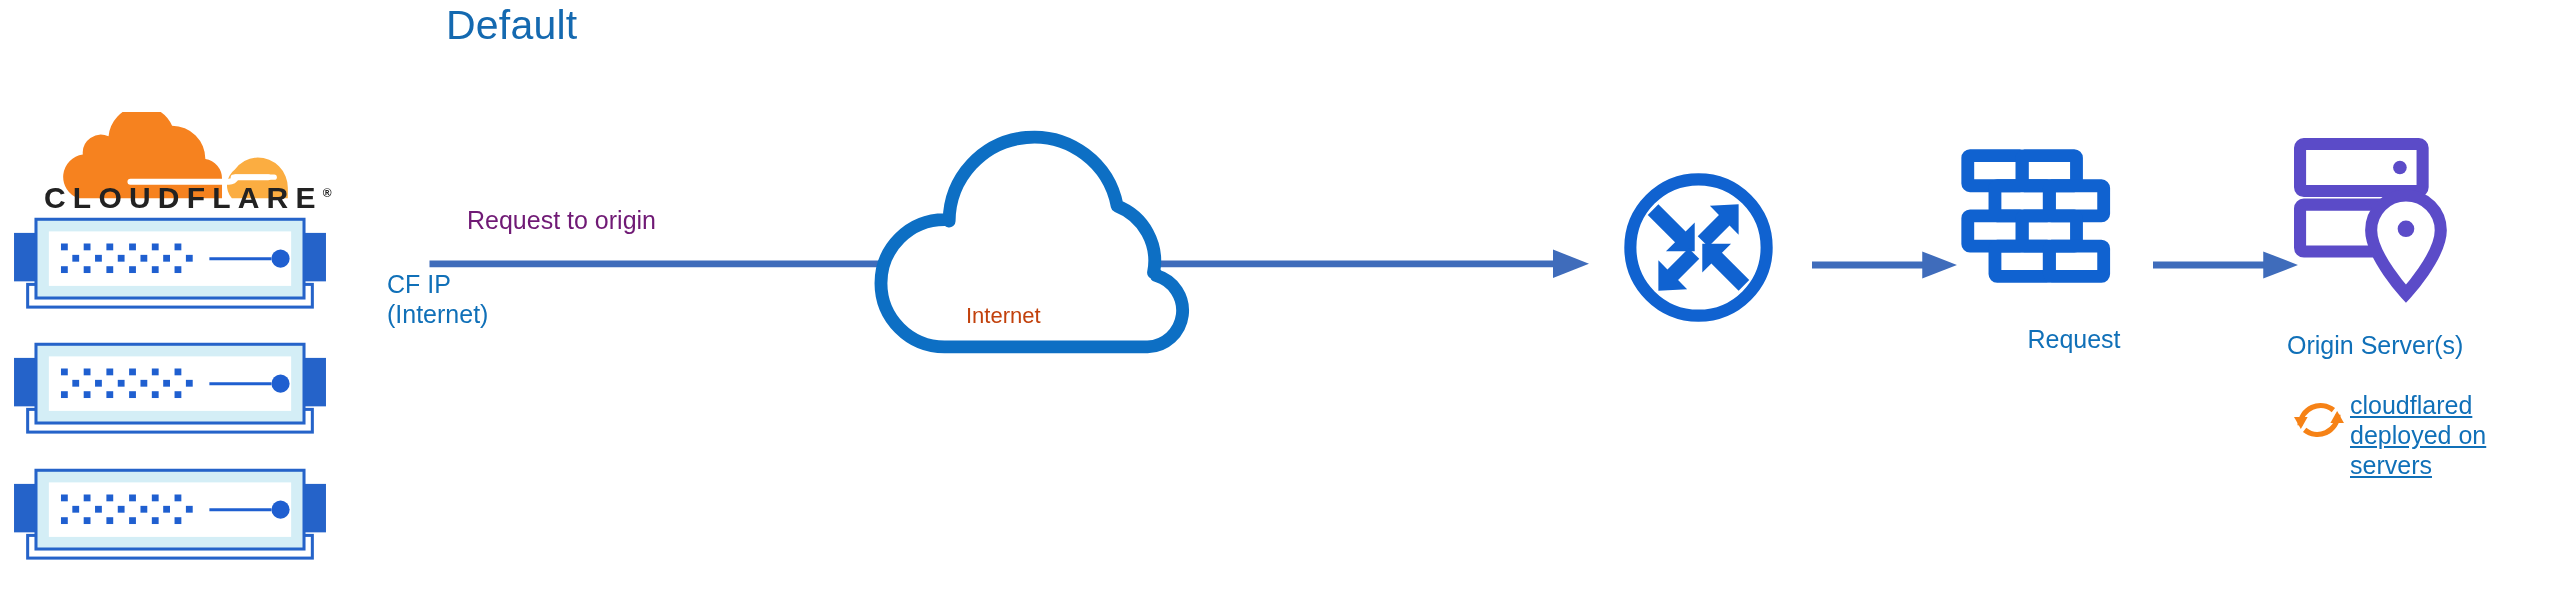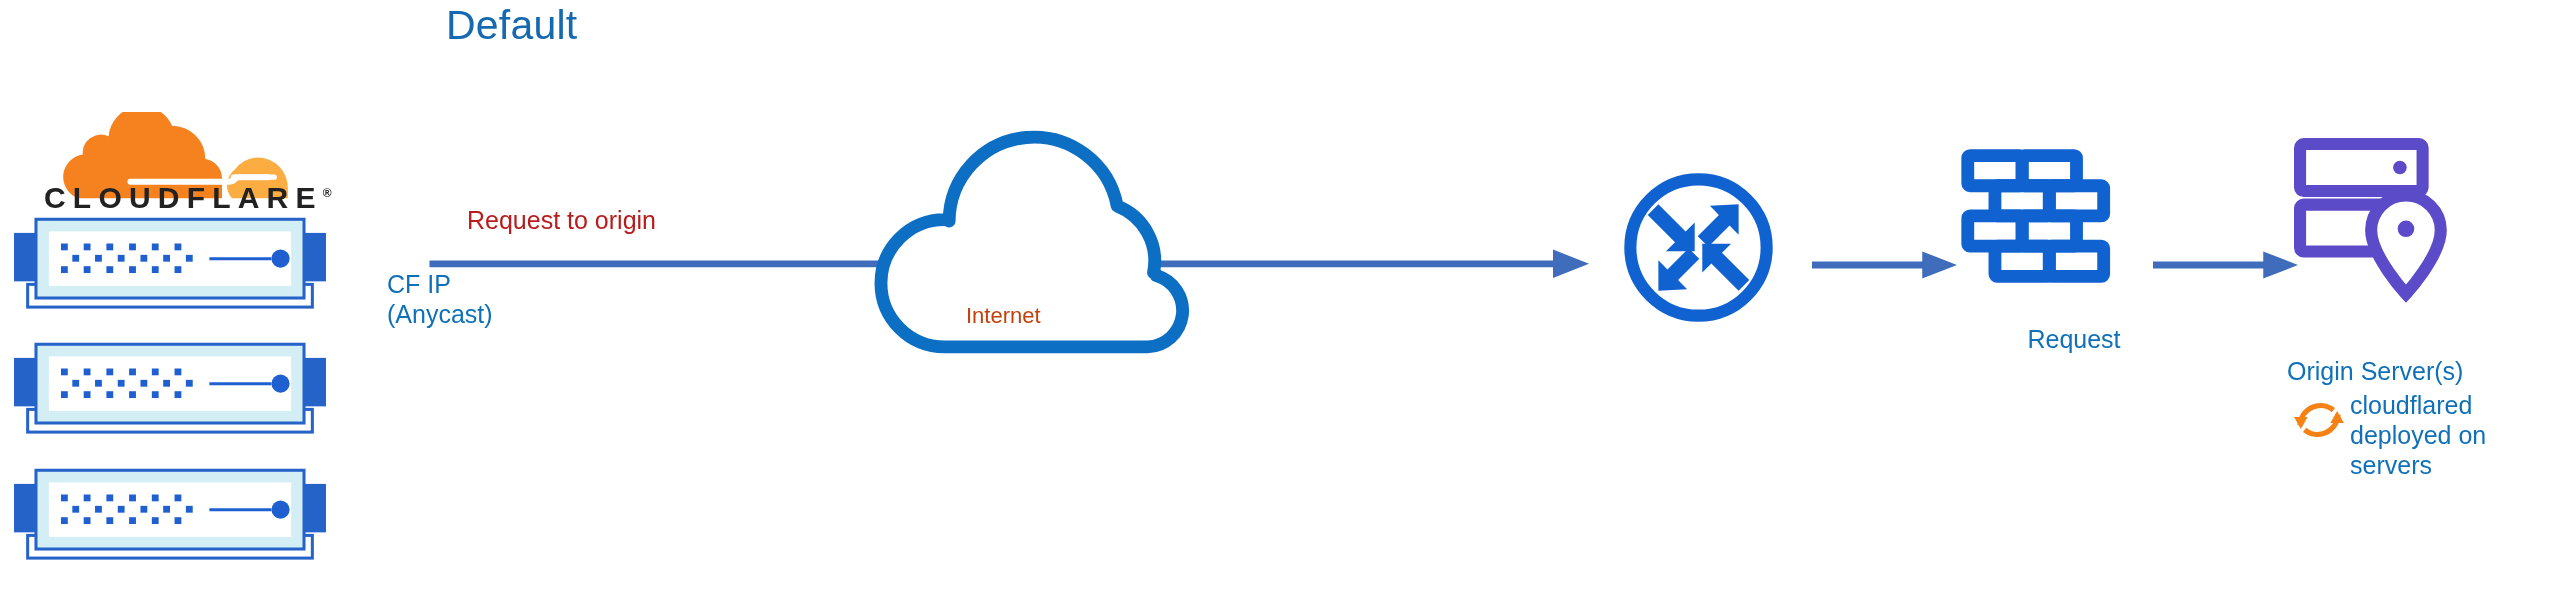--- a/index.html
+++ b/index.html
@@ -64,21 +64,21 @@
     color: #1070b8;
     font-size: 25px;
     line-height: 29.5px;
     white-space: nowrap;
   }
 
   #request-to-origin-label {
     left: 467px;
     top: 206px;
     font-size: 25px;
-    color: #b91c1c;
+    color: #701a75;
     white-space: nowrap;
   }
   #cf-ip-label {
     left: 387px;
     top: 270px;
   }
   #internet-label {
     left: 966px;
     top: 303px;
     font-size: 22px;
@@ -91,28 +91,29 @@
     width: 318px;
   }
   #firewall-label {
     left: 1862px;
     top: 325px;
     text-align: center;
     width: 424px;
   }
   #origin-label {
     left: 2287px;
-    top: 357px;
+    top: 331px;
   }
   #cloudflared-label {
     left: 2350px;
     top: 390px;
     line-height: 30px;
     white-space: normal;
     width: 174px;
+    text-decoration: underline;
   }
 
   
   #flow-arrow-main   { left: 409px;  top: 242px; }
   #internet-cloud    { left: 831px; top: 106px; }
   #cpe-icon          { left: 1619px; top: 168px; }
   #flow-arrow-2      { left: 1812px; top: 246px; }
   #firewall-icon     { left: 1960px; top: 148px; }
   #flow-arrow-3      { left: 2153px; top: 246px; }
   #origin-icon       { left: 2294px; top: 138px; }
@@ -253,21 +254,21 @@
     <svg width="1196" height="45" viewBox="0 0 1580 60" xmlns="http://www.w3.org/2000/svg">
       <line x1="20" y1="29" x2="1522" y2="29" stroke="#3f6cbb" stroke-width="9"></line>
       <polygon points="1518,10 1566,29 1518,48" fill="#3f6cbb"></polygon>
     </svg>
   </div>
 
   <div class="abs" id="request-to-origin-label">Request to origin</div>
 
   <div class="abs diagram-label" id="cf-ip-label">
     <div>CF IP</div>
-    <div>(Anycast)</div>
+    <div>(Internet)</div>
   </div>
 
   <div class="abs" id="internet-cloud">
     <svg width="424" height="250" viewBox="0 0 560 330" xmlns="http://www.w3.org/2000/svg">
       <path d="M150 318
                a84 84 0 0 1 0 -168
                a6 6 0 0 1 6 2
                a112 112 0 0 1 222 -20
                a78 78 0 0 1 48 88
                a4 4 0 0 1 4 4

